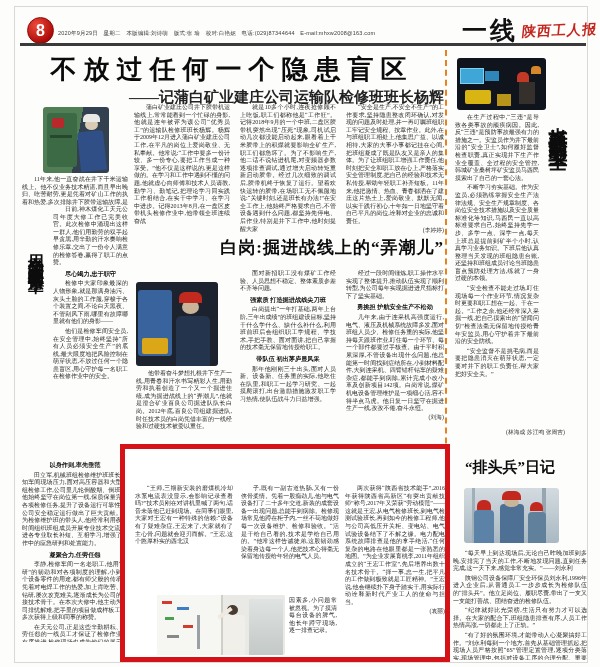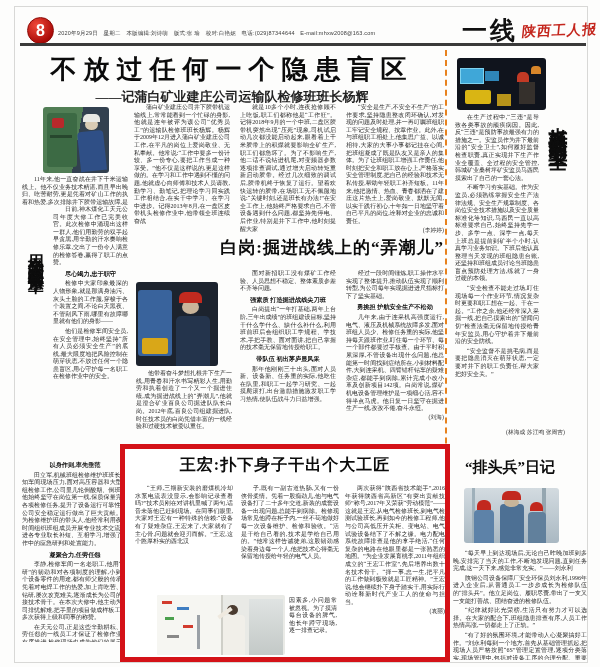--- a/index.html
+++ b/index.html
@@ -27,21 +27,21 @@
   .body-txt{font-size:6px;line-height:7.6px;text-align:justify;overflow:hidden;}
   .body-txt p{margin:0 0 2px 0;text-indent:12px;}
   .subhead{font-weight:bold;text-align:center;text-indent:0!important;
     color:#111;margin:3px 0!important;font-size:6.2px;}
   .byline{text-align:right;font-size:5.8px;color:#333;}
   .vtitle{writing-mode:vertical-rl;font-weight:bold;color:#0d0d0d;
     text-align:left;letter-spacing:2px;overflow:hidden;}
   
   .lead-title{left:20px;top:52px;width:424px;text-align:center;font-size:26px;
     font-weight:bold;letter-spacing:7px;color:#0b0b0b;}
-  .lead-sub{left:20px;top:88px;width:424px;text-align:center;font-size:13px;
+  .lead-sub{left:20px;top:88px;width:424px;text-align:right;font-size:15px;
     font-weight:bold;color:#222;}
   .mid-title{left:134px;top:236px;width:310px;text-align:right;font-size:17px;
     font-weight:bold;color:#0b0b0b;letter-spacing:1px;}
   .diary-title{left:452px;top:458px;width:116px;text-align:center;font-size:15px;
     font-weight:bold;color:#0b0b0b;}
   
   .redbox{left:120px;top:444px;width:330px;height:218px;border:5px solid #d41218;
     background:#fff;box-sizing:border-box;}
   .box-title{position:absolute;left:0;top:6px;width:100%;text-align:center;
     font-size:16px;font-weight:bold;color:#0b0b0b;letter-spacing:1px;}
@@ -125,21 +125,20 @@
   <p>那年他刚刚三十出头,面对人员新、设备新、任务重的实际,他吃住在队里,和职工一起学习研究、一起摸爬滚打,出台激励措施激发职工学习热情,使队伍战斗力日益增强。</p>
 </div>
 <div class="abs body-txt" style="left:346px;top:270px;width:98px;height:174px;">
   <p>经过一段时间锤炼,职工操作水平实现了整体提升,推动队伍实现了顺利转型,为公司每年实现掘进进尺指标打下了坚实基础。</p>
   <p class="subhead">勇挑担 护航安全生产不松劲</p>
   <p style="margin-bottom:1px;">几年来,由于连采机高强度运行,电气、液压及机械系统故障多发,面对班组人员少、检修任务重的实际,他坚持每天跟班作业,盯住每一个环节、每一个部件都要过手核查。由于平时积累深厚,不管设备出现什么问题,他总能第一时间找到症结所在,小到材料配件,大到连采机、四臂锚杆钻车的疑难杂症,都能手到病除,累计完成小改小革及创新项目142项。白岗常说,煤矿机电设备管理维护是一项细心活,容不得半点马虎。他日复一日坚守在掘进生产一线,孜孜不倦,奋斗永恒。</p>
   <p class="byline" style="text-indent:0;">(刘海)</p>
 </div>
 
 <div class="abs redbox">
-  <div class="box-title">王宏:扑下身子干出个大工匠</div>
   <div class="abs body-txt" style="left:10px;top:36px;width:98px;height:108px;">
     <p>“王师,三期新安装的磨煤机冷却水泵电流表没显示,会影响记录查看吗?”技术员刚在对讲机里喊了两句,话音未落他已赶到现场。在同事们眼里,大家对王宏有一种特殊的信赖:“设备有了疑难杂症,王宏来了,大家就有了主心骨,问题就会迎刃而解。”王宏,这个憨厚朴实的西北汉</p>
   </div>
   <div class="abs body-txt" style="left:116px;top:36px;width:98px;height:106px;">
     <p>子,既有一副古道热肠,又有一份侠骨柔情。凭着一股痴劲儿,他与电气设备打了二十多年交道,新装的成套设备一出现问题,总能手到病除。检修现场常见他蹲在柜子内,一丝不苟地做好每一次设备维护、检修和验收。“活是干给自己看的,技术是学给自己用的。”他常这样告诫徒弟,这股韧劲感染着身边每一个人,他把技术心得毫无保留地传授给年轻的电气人员。</p>
   </div>
   <div class="abs body-txt" style="left:164px;top:148px;width:48px;height:56px;text-indent:0;">
     <p style="text-indent:0;">因素多,小问题常被忽视。为了摸清每台设备的脾气,他长年蹲守现场,逐一排查记录。</p>
   </div>
   <div class="abs body-txt" style="left:220px;top:36px;width:100px;height:168px;">

